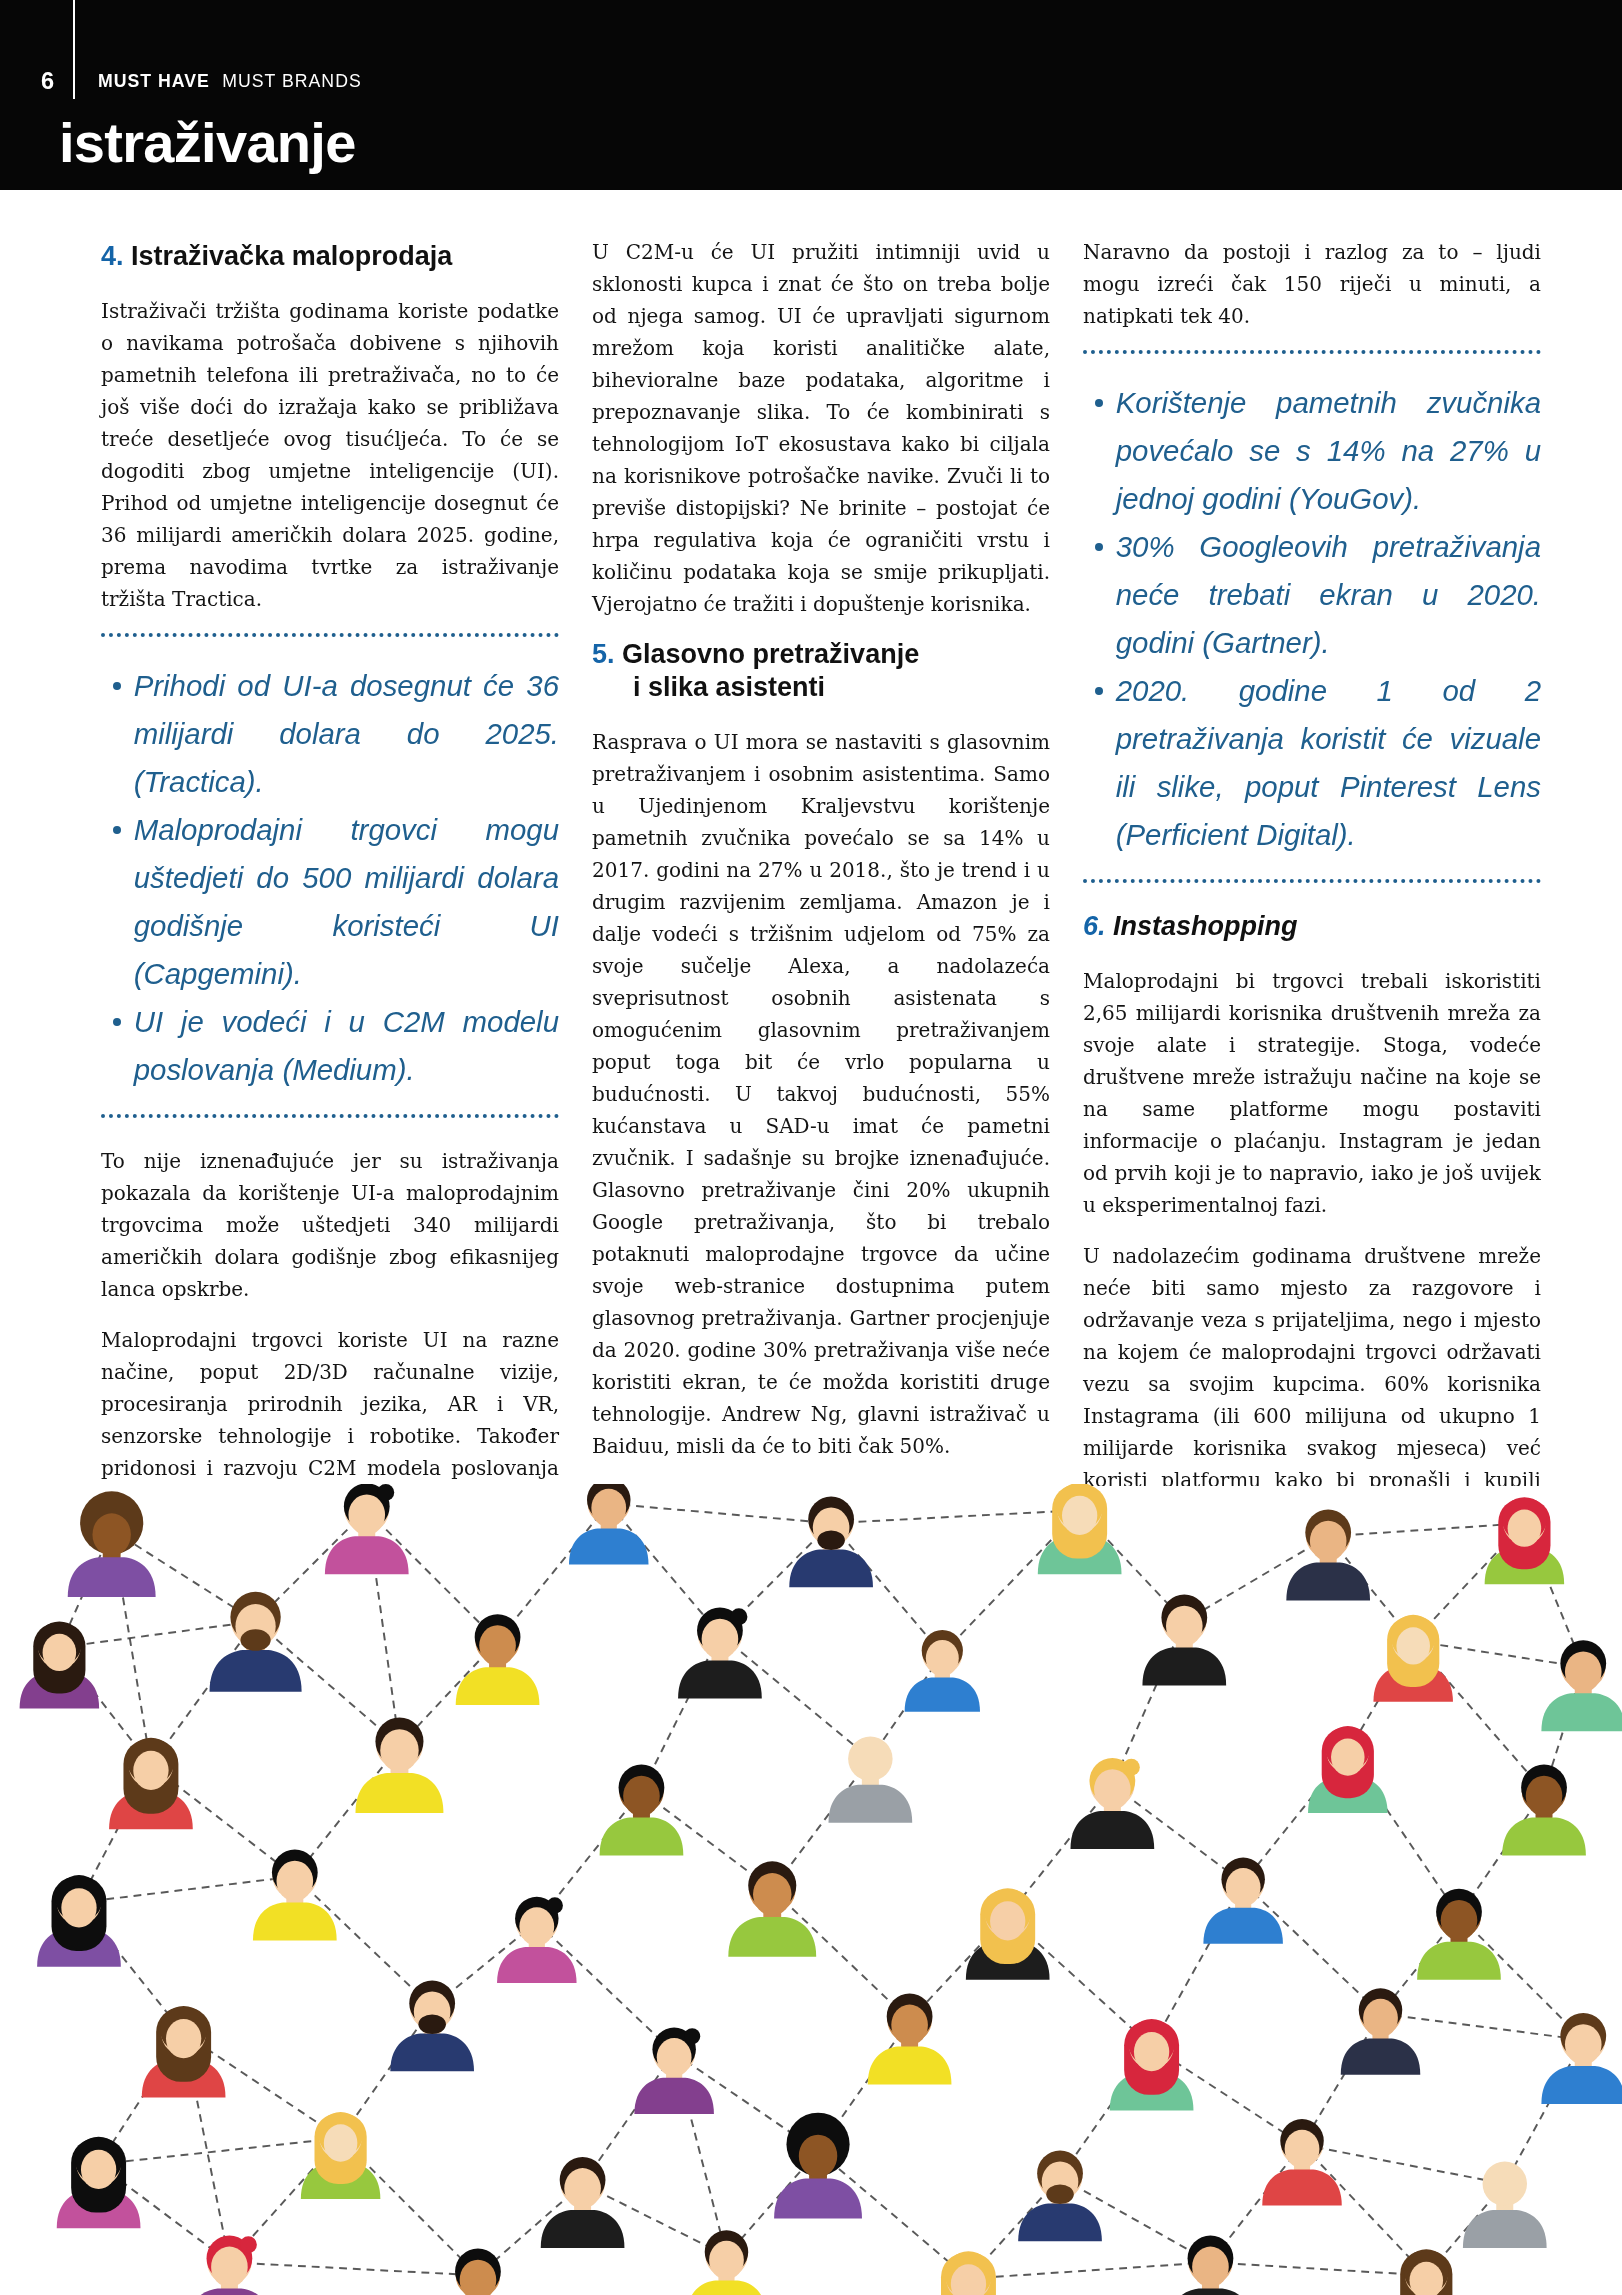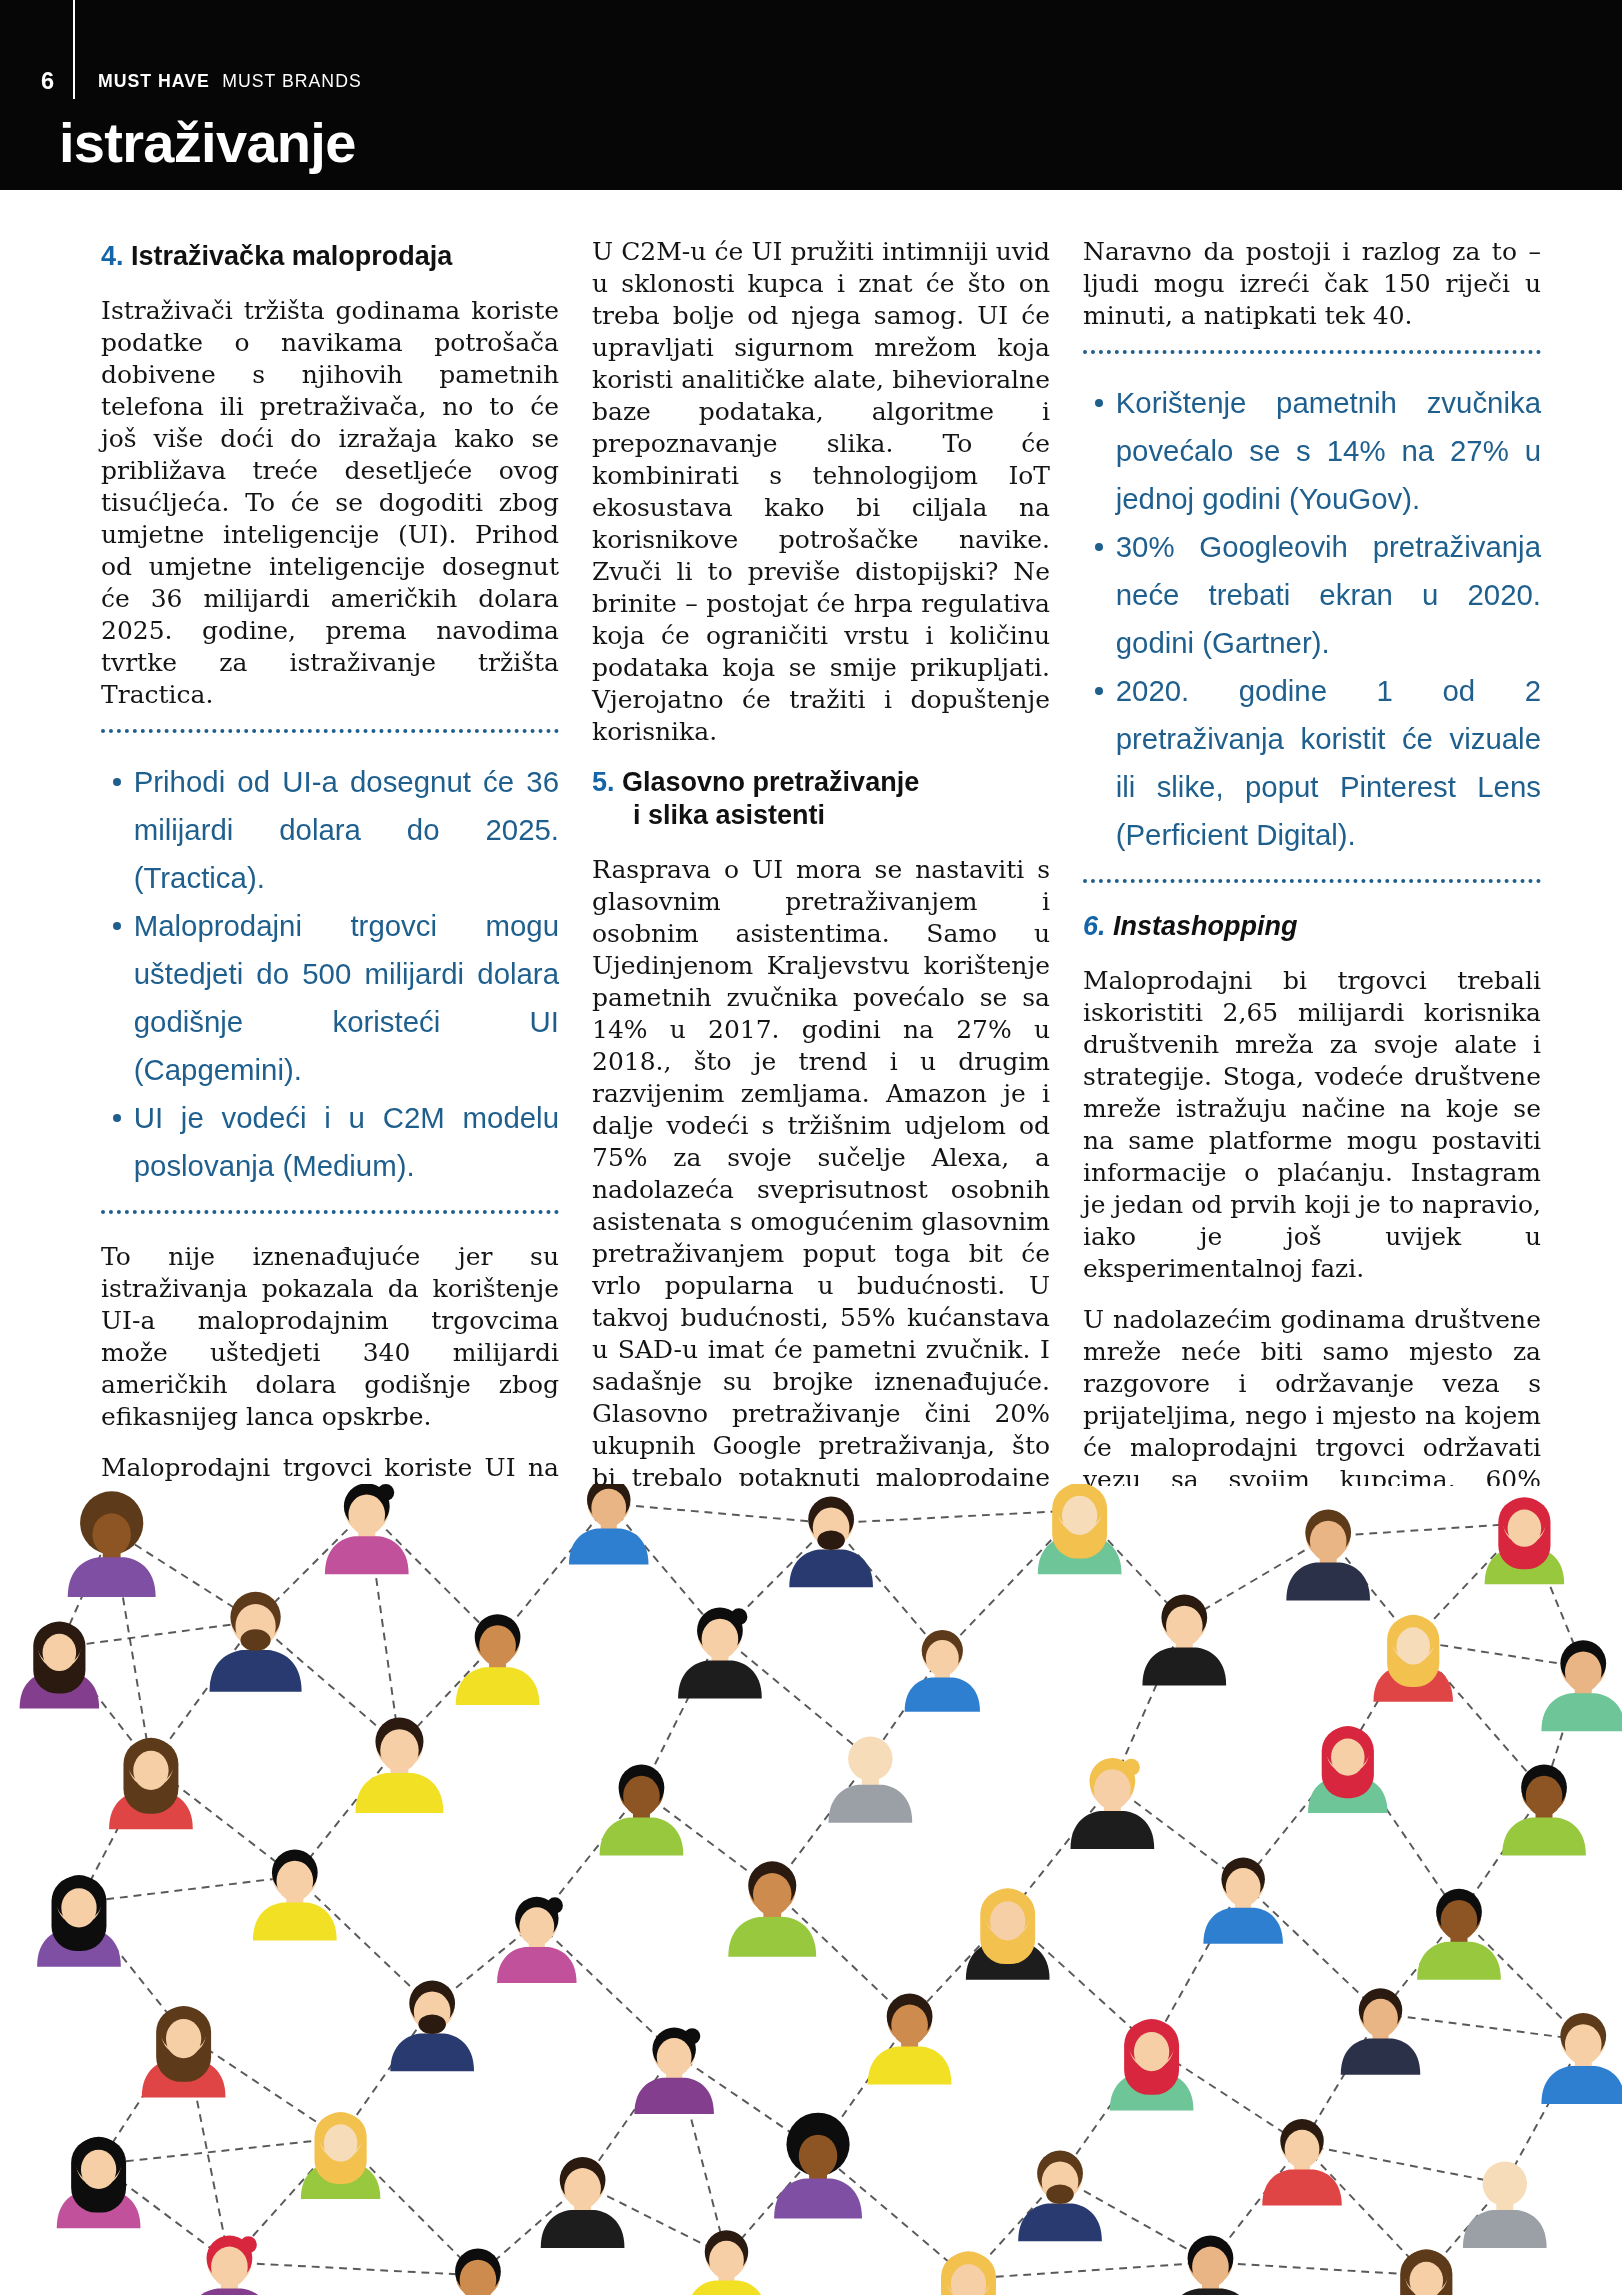--- a/index.html
+++ b/index.html
@@ -27,27 +27,27 @@
   }
   .col{width:458px;flex:0 0 458px;}
   h2.sec{
     font-family:"Liberation Sans",sans-serif;font-weight:700;font-size:27px;line-height:33px;
     margin:3.9px 0 22px 0;color:#111;
     padding-left:41px;text-indent:-41px;
   }
   h2.sec .hnum{color:#1464a8;}
   h2.sec.italic{font-style:italic;}
   p.body{
-    font-size:25px;line-height:32px;text-align:justify;margin:0 0 18.3px 0;color:#141414;
+    font-size:20px;line-height:32px;text-align:justify;margin:0 0 18.3px 0;color:#141414;
   }
   .callout{
     border-top:4.6px dotted #1f5f8e;border-bottom:4.6px dotted #1f5f8e;
     padding:25px 0 19.6px 0;margin:6.5px 0 27.5px 0;
     font-family:"Liberation Sans",sans-serif;color:#1f5f8e;
-    font-size:29.4px;line-height:48px;
+    font-size:29.4px;line-height:48px;font-style:italic;
   }
   .callout-item{display:flex;align-items:flex-start;}
   .callout-item .dot{
     flex:0 0 7.9px;width:7.9px;height:7.9px;border-radius:50%;background:#1f5f8e;
     margin:19.6px 13px 0 11.8px;
   }
   .callout-item .ct{flex:1;text-align:justify;}
   .gap-top{margin-top:34px;}
   
   .illustration{position:absolute;left:0;top:1484px;width:1623px;height:811px;overflow:hidden;}

